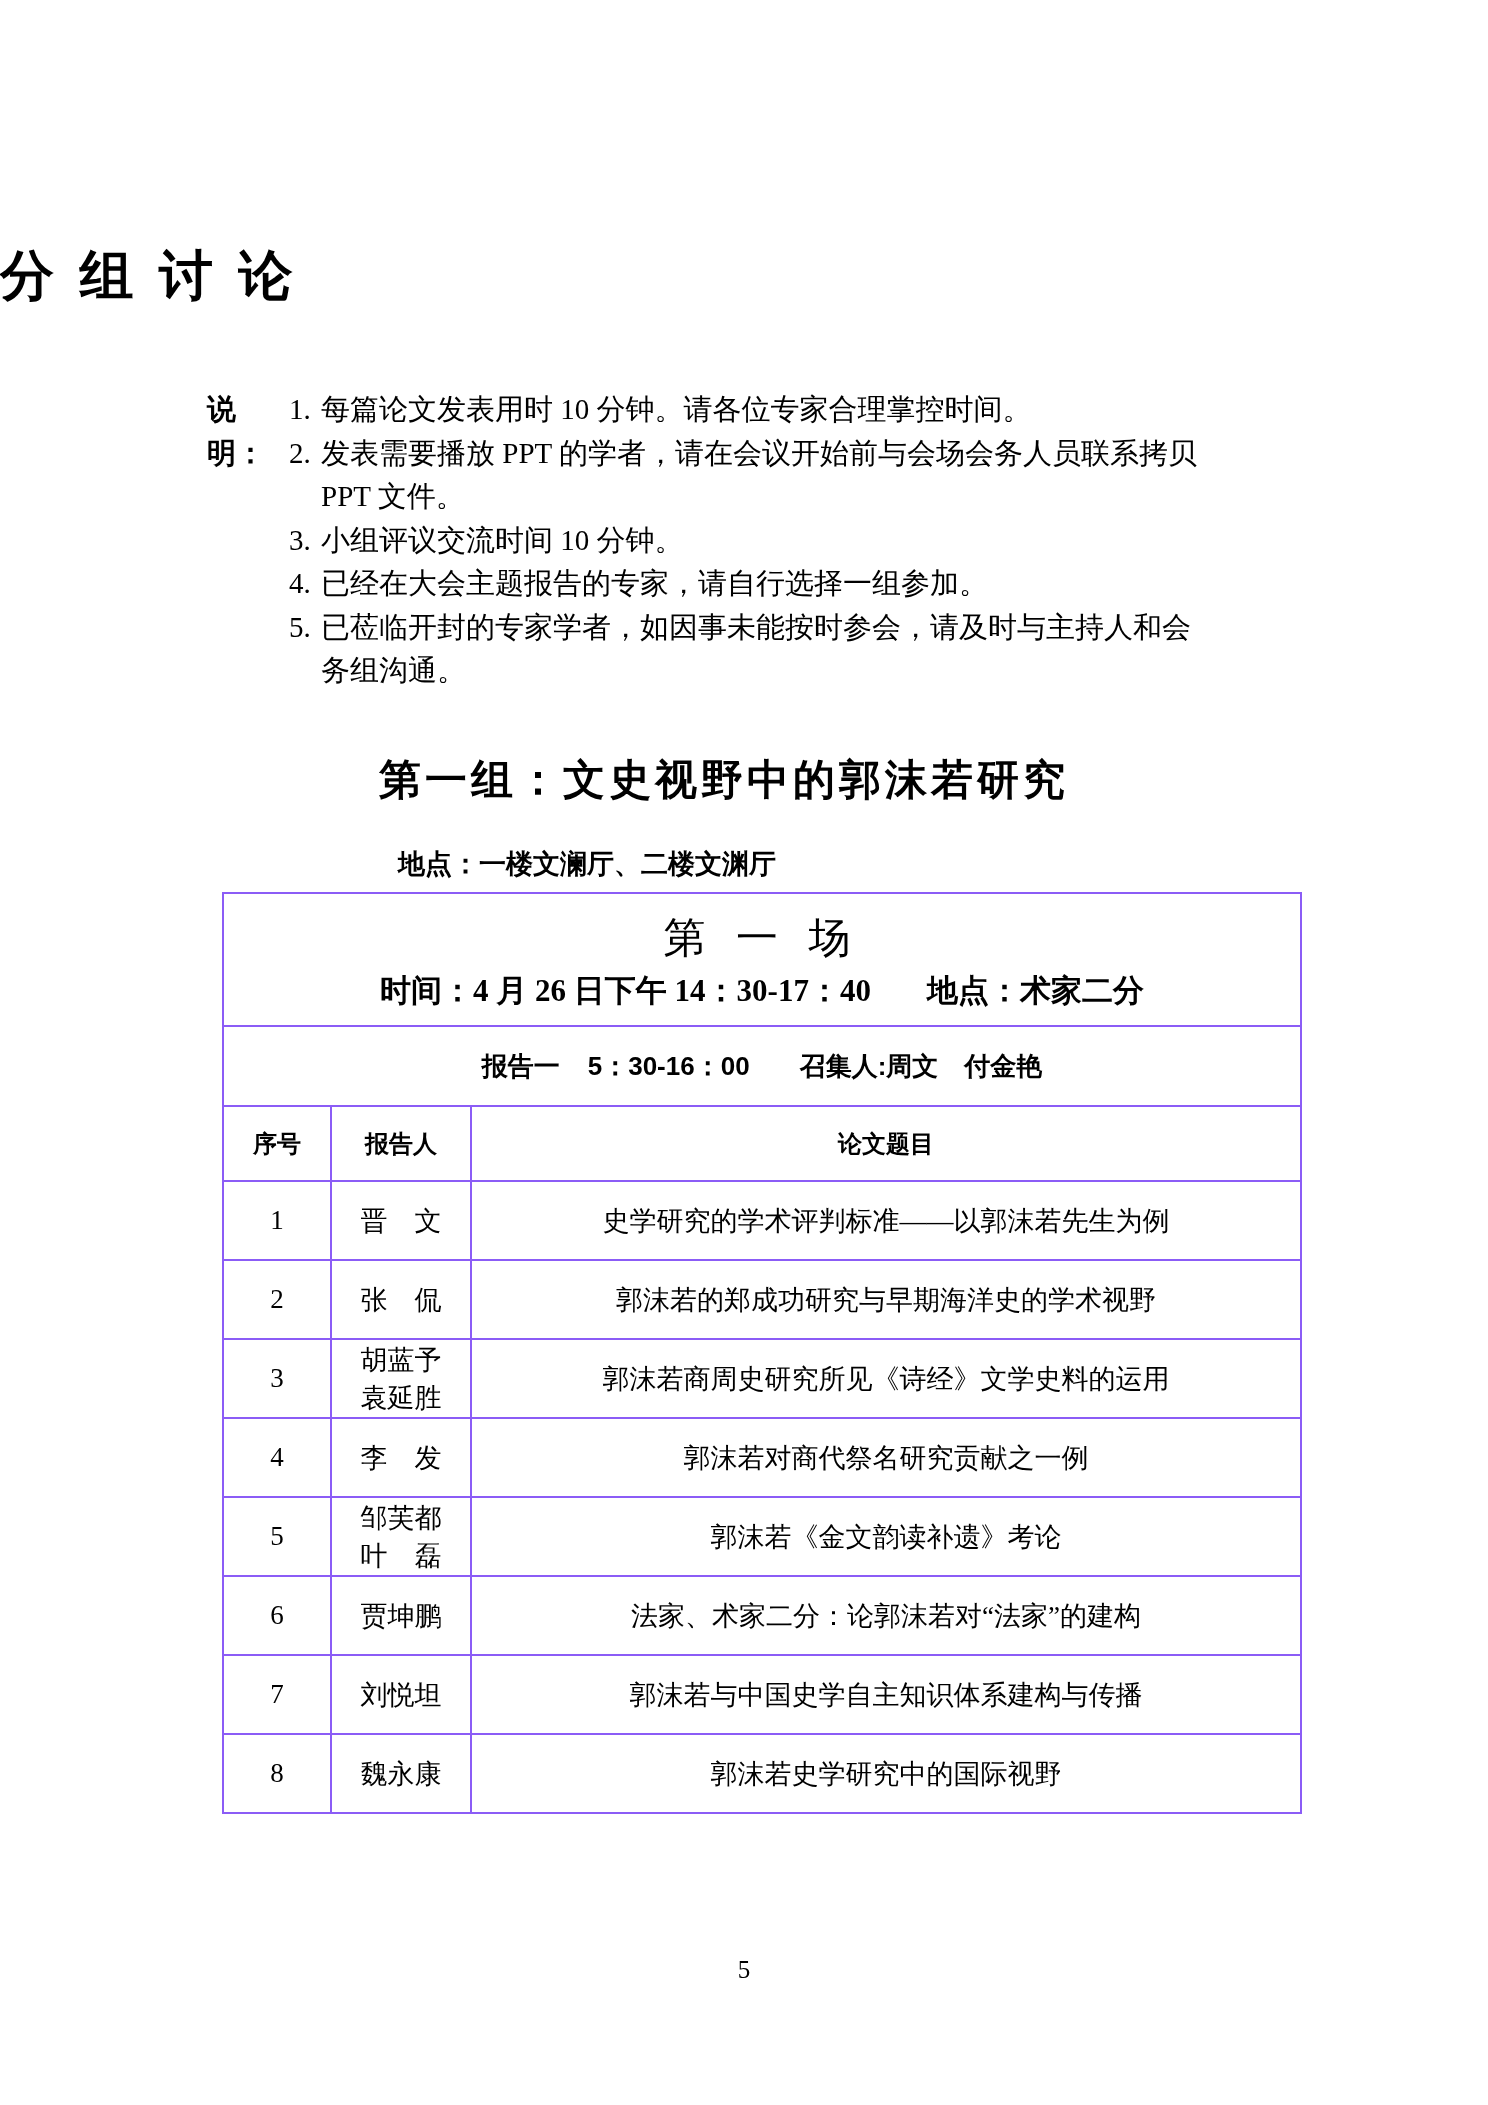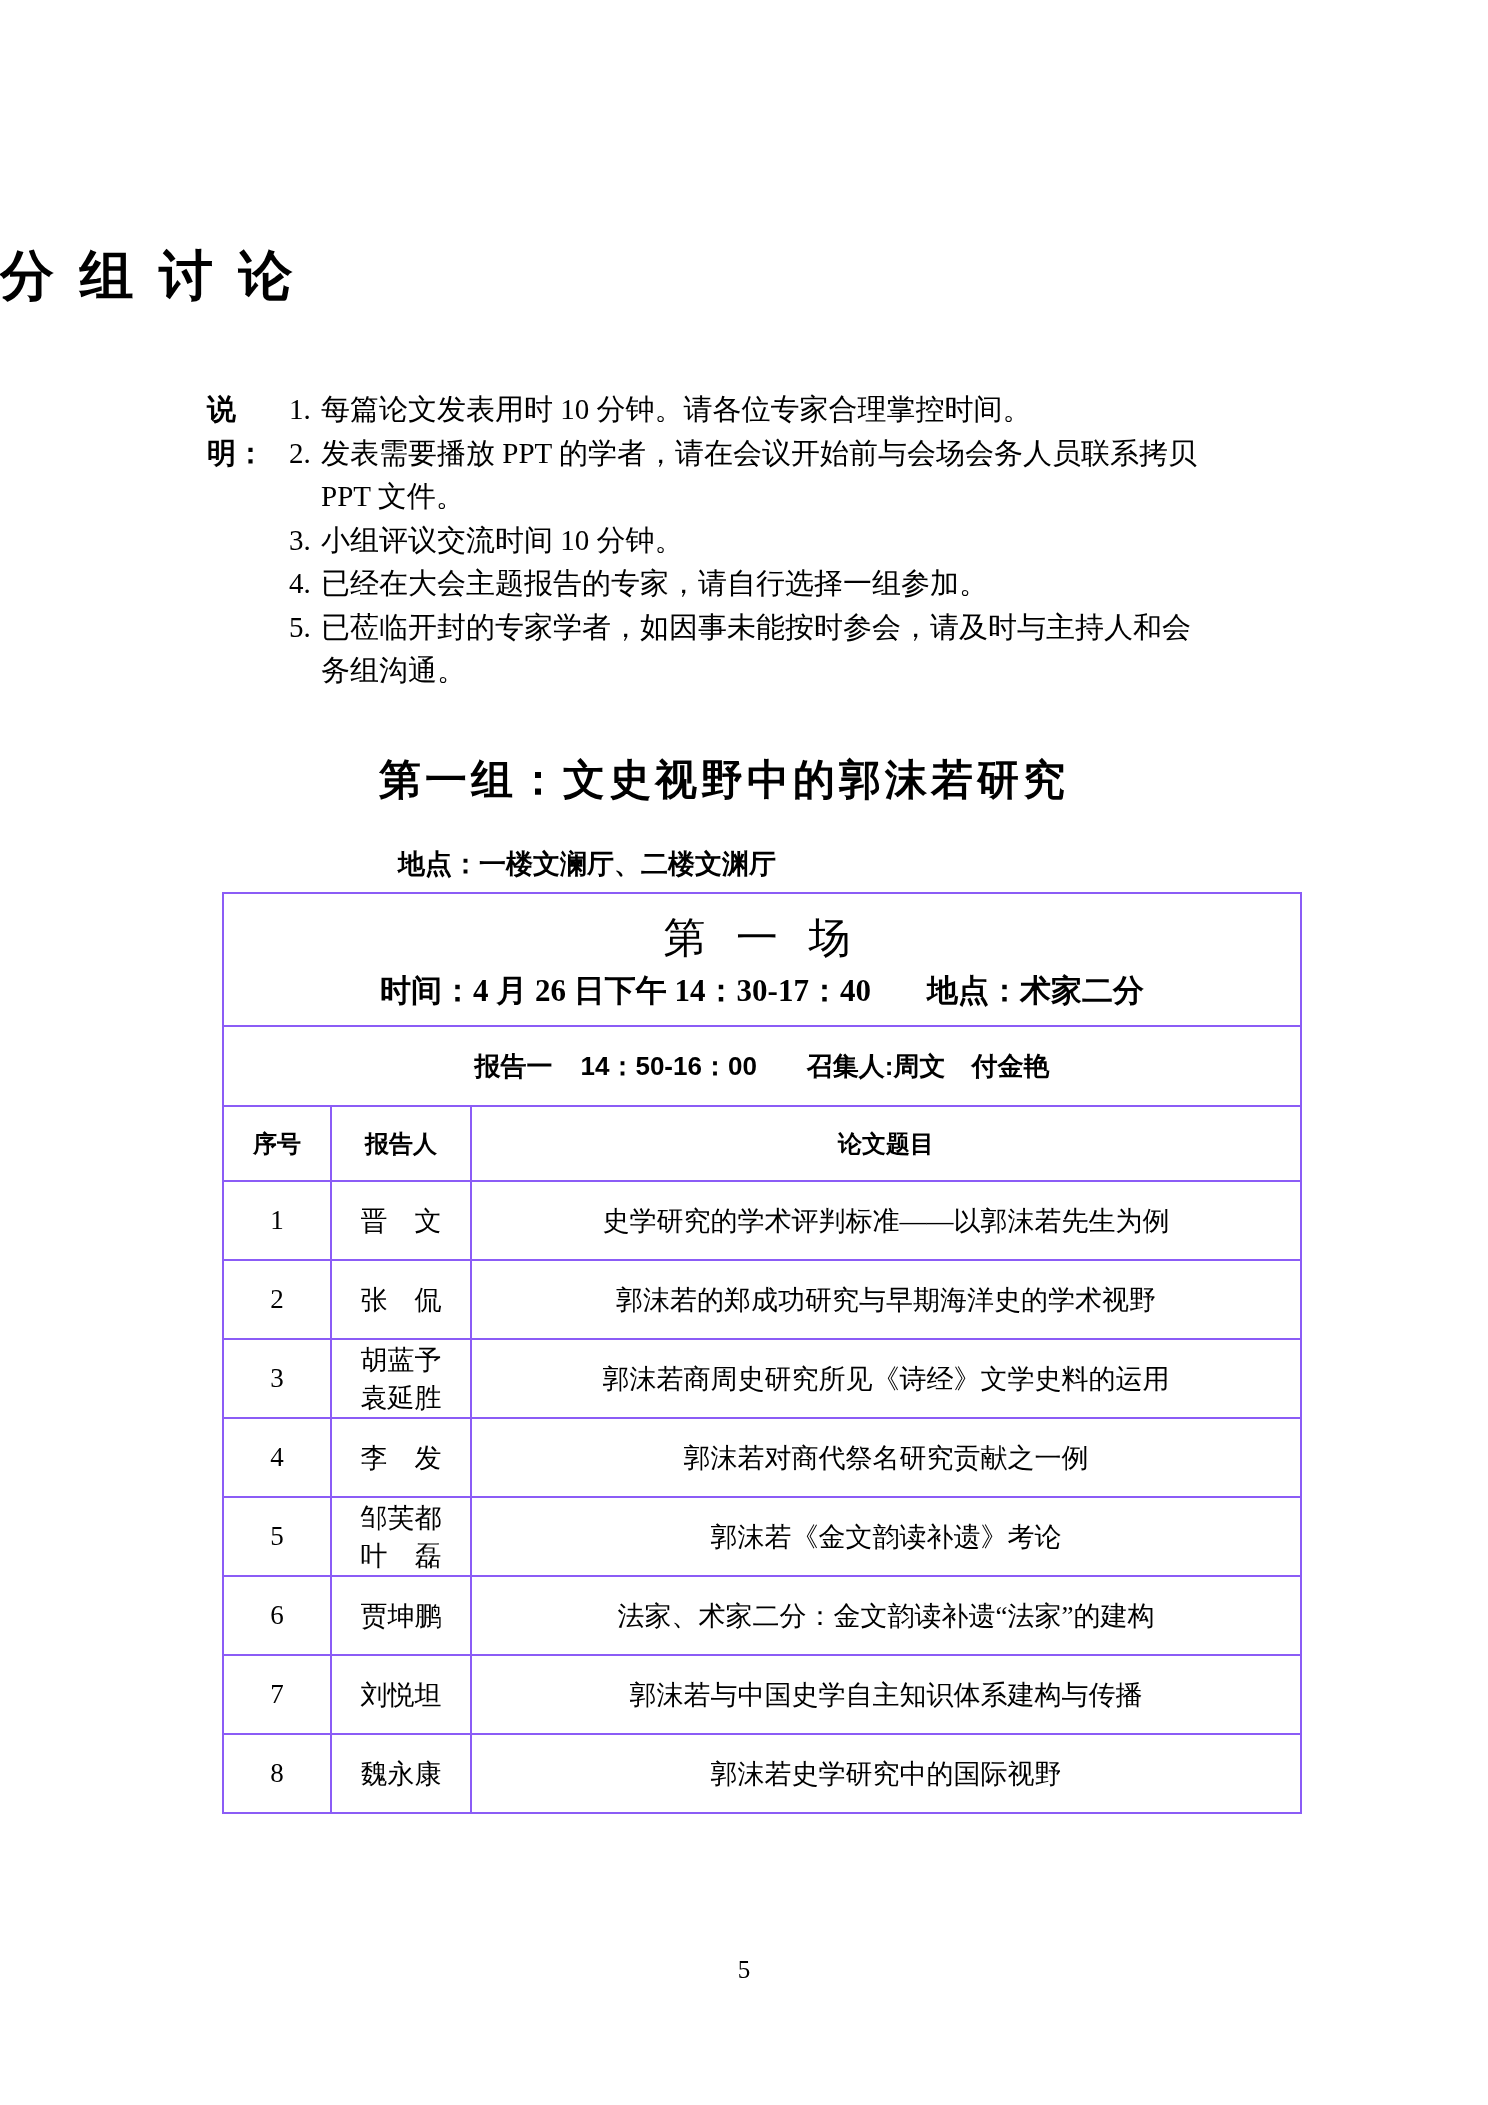--- a/index.html
+++ b/index.html
@@ -143,21 +143,21 @@
       <tr class="row-session-header">
         <td colspan="3">
           <div class="session-title">第 一 场</div>
           <div class="session-timeloc">
             <span>时间：4 月 26 日下午 14：30-17：40</span><span class="seg-gap"></span><span>地点：术家二分</span>
           </div>
         </td>
       </tr>
       <tr class="row-report">
         <td colspan="3">
-          <span>报告一</span><span class="seg-gap-sm"></span><span>14：50-16：00</span><span class="seg-gap-lg"></span><span>召集人:周文　付金艳</span>
+          <span>报告一</span><span class="seg-gap-sm"></span><span>5：30-16：00</span><span class="seg-gap-lg"></span><span>召集人:周文　付金艳</span>
         </td>
       </tr>
       <tr class="row-colheads">
         <th>序号</th>
         <th>报告人</th>
         <th>论文题目</th>
       </tr>
 
       <tr class="data-row">
         <td class="cell-no">1</td>
@@ -182,21 +182,21 @@
       </tr>
       <tr class="data-row">
         <td class="cell-no">5</td>
         <td class="cell-presenter">邹芙都
 叶　磊</td>
         <td class="cell-title">郭沫若《金文韵读补遗》考论</td>
       </tr>
       <tr class="data-row">
         <td class="cell-no">6</td>
         <td class="cell-presenter">贾坤鹏</td>
-        <td class="cell-title">法家、术家二分：金文韵读补遗“法家”的建构</td>
+        <td class="cell-title">法家、术家二分：论郭沫若对“法家”的建构</td>
       </tr>
       <tr class="data-row">
         <td class="cell-no">7</td>
         <td class="cell-presenter">刘悦坦</td>
         <td class="cell-title">郭沫若与中国史学自主知识体系建构与传播</td>
       </tr>
       <tr class="data-row">
         <td class="cell-no">8</td>
         <td class="cell-presenter">魏永康</td>
         <td class="cell-title">郭沫若史学研究中的国际视野</td>

